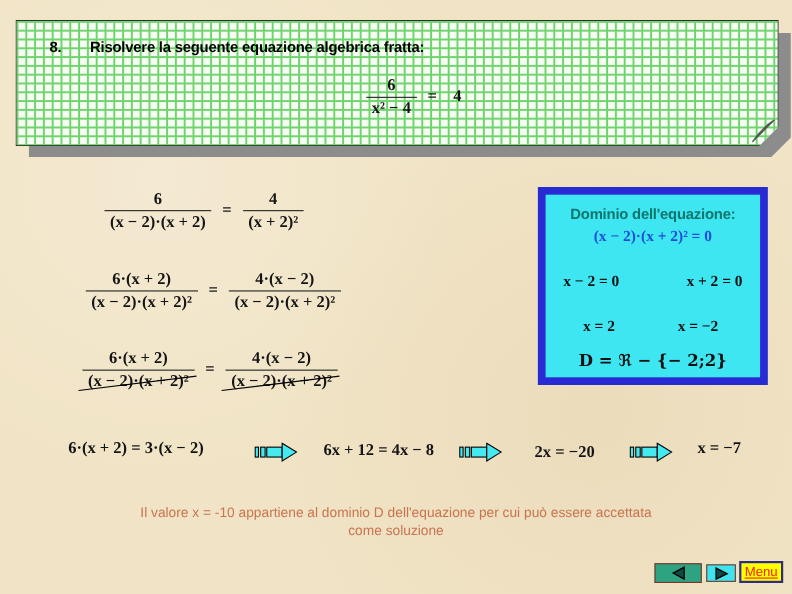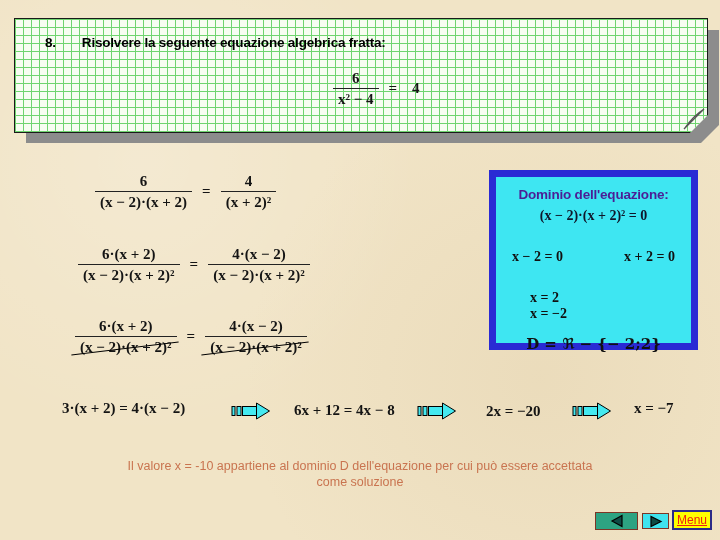--- a/index.html
+++ b/index.html
@@ -37,26 +37,26 @@
   .cancel::after{content:"";position:absolute;left:-4px;right:-2px;top:55%;
       border-top:1.7px solid #000;transform:rotate(-7deg);}
 
   .plain-eq{position:absolute;font-family:"Liberation Serif","DejaVu Serif",serif;
       font-weight:bold;font-size:15px;color:#141414;white-space:nowrap;}
 
   
   .domain-box{left:489px;top:170px;width:209px;height:180px;box-sizing:border-box;
       background:#3ee6f2;border:7px solid #2a2ad4;}
   .db-title{margin-top:10px;text-align:center;font-weight:bold;font-size:13.5px;
-      color:#4c1d95;letter-spacing:-0.2px;}
+      color:#0f766e;letter-spacing:-0.2px;}
   .db-line{margin-top:6px;text-align:center;
-      font-family:"Liberation Serif","DejaVu Serif",serif;font-weight:bold;font-size:14px;color:#0f172a;}
+      font-family:"Liberation Serif","DejaVu Serif",serif;font-weight:bold;font-size:14px;color:#1d4ed8;}
   .db-row{display:flex;justify-content:space-between;padding:0 16px;margin-top:25px;
       font-family:"Liberation Serif","DejaVu Serif",serif;font-weight:bold;font-size:14px;color:#111;}
-  .db-row2{padding:0 38px 0 34px;flex-direction:column;}
+  .db-row2{padding:0 38px 0 34px;}
   .db-result{margin-top:13px;text-align:center;
       font-family:"DejaVu Serif","DejaVu Sans",serif;font-weight:bold;font-size:15px;color:#111;}
 
   
   .caption{left:120px;top:458px;width:480px;text-align:center;line-height:1.3;
       font-size:12.5px;color:#c97450;}
 
   
   .nav-btn{position:absolute;display:flex;align-items:center;justify-content:center;
       box-sizing:border-box;cursor:pointer;}
@@ -134,21 +134,21 @@
       <span>x − 2 = 0</span>
       <span>x + 2 = 0</span>
     </div>
     <div class="db-row db-row2">
       <span>x = 2</span>
       <span>x = −2</span>
     </div>
     <div class="db-result">D = ℜ − {− 2;2}</div>
   </div>
 
-  <span class="plain-eq" style="left:62px;top:400px;">3·(x + 2) = 4·(x − 2)</span>
+  <span class="plain-eq" style="left:62px;top:400px;">6·(x + 2) = 3·(x − 2)</span>
   <svg class="abs" style="left:231px;top:402px;" width="40" height="18" viewBox="0 0 40 18">
     <rect x="1" y="4.5" width="3" height="9" fill="#45e9f0" stroke="#000" stroke-width="1"></rect>
     <rect x="6" y="4.5" width="4" height="9" fill="#45e9f0" stroke="#000" stroke-width="1"></rect>
     <rect x="11.5" y="4.5" width="14" height="9" fill="#45e9f0" stroke="#000" stroke-width="1"></rect>
     <polygon points="25.5,1 38.5,9 25.5,17" fill="#45e9f0" stroke="#000" stroke-width="1"></polygon>
   </svg>
   <span class="plain-eq" style="left:294px;top:402px;">6x + 12 = 4x − 8</span>
   <svg class="abs" style="left:417px;top:402px;" width="40" height="18" viewBox="0 0 40 18">
     <rect x="1" y="4.5" width="3" height="9" fill="#45e9f0" stroke="#000" stroke-width="1"></rect>
     <rect x="6" y="4.5" width="4" height="9" fill="#45e9f0" stroke="#000" stroke-width="1"></rect>

